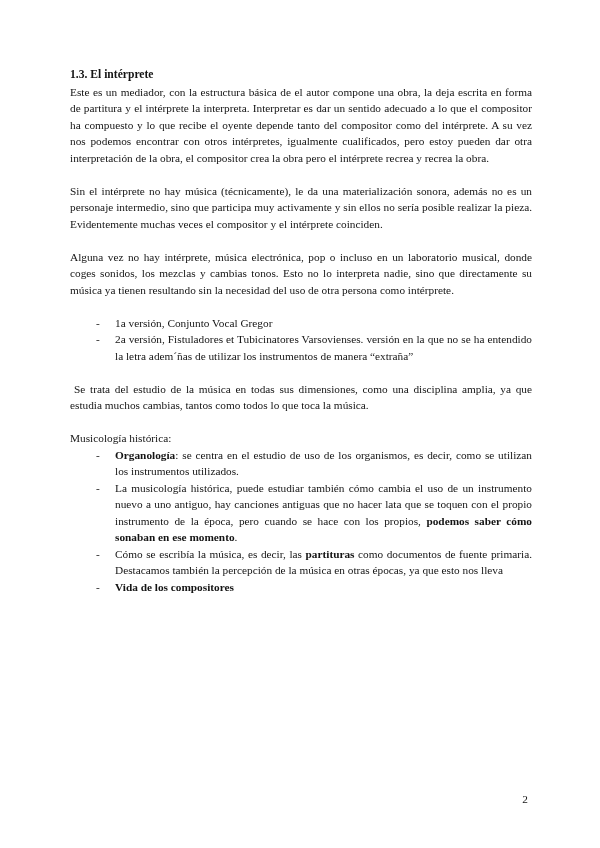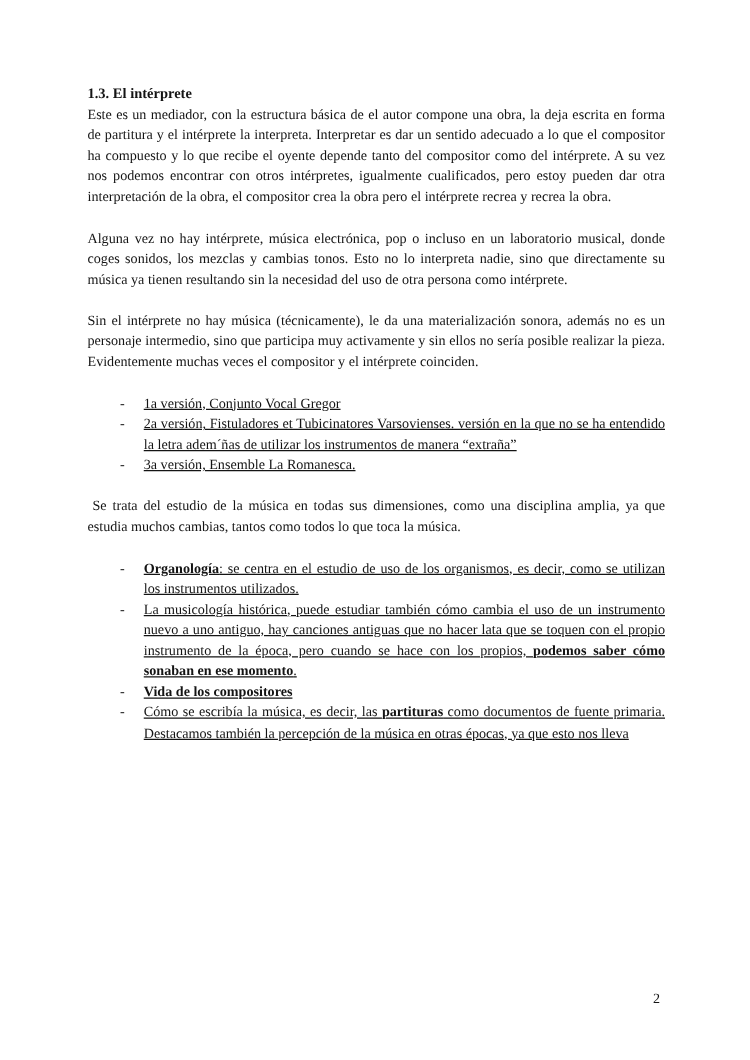--- a/index.html
+++ b/index.html
@@ -33,21 +33,20 @@
   p.no-gap {
     margin-bottom: 0;
   }
   p.lead-space {
     text-indent: 4px;
   }
   ul.dash-list {
     list-style: none;
     margin: 0 0 16.5px 0;
     padding: 0 0 0 45px;
-    text-decoration: underline;
   }
   ul.dash-list.no-gap {
     margin-bottom: 4px;
   }
   ul.dash-list li {
     position: relative;
     text-align: justify;
   }
   ul.dash-list li::before {
     content: "-";
@@ -67,37 +66,37 @@
 </style>
 </head>
 <body>
 
 <div class="page">
 
   <h2 class="sec-heading">1.3. El intérprete</h2>
 
   <p>Este es un mediador, con la estructura básica de el autor compone una obra, la deja escrita en forma de partitura y el intérprete la interpreta. Interpretar es dar un sentido adecuado a lo que el compositor ha compuesto y lo que recibe el oyente depende tanto del compositor como del intérprete. A su vez nos podemos encontrar con otros intérpretes, igualmente cualificados, pero estoy pueden dar otra interpretación de la obra, el compositor crea la obra pero el intérprete recrea y recrea la obra.</p>
 
+  <p>Sin el intérprete no hay música (técnicamente), le da una materialización sonora, además no es un personaje intermedio, sino que participa muy activamente y sin ellos no sería posible realizar la pieza. Evidentemente muchas veces el compositor y el intérprete coinciden.</p>
+
   <p>Alguna vez no hay intérprete, música electrónica, pop o incluso en un laboratorio musical, donde coges sonidos, los mezclas y cambias tonos. Esto no lo interpreta nadie, sino que directamente su música ya tienen resultando sin la necesidad del uso de otra persona como intérprete.</p>
-
-  <p>Sin el intérprete no hay música (técnicamente), le da una materialización sonora, además no es un personaje intermedio, sino que participa muy activamente y sin ellos no sería posible realizar la pieza. Evidentemente muchas veces el compositor y el intérprete coinciden.</p>
 
 
   <ul class="dash-list">
     <li><span>1a versión, Conjunto Vocal Gregor</span></li>
     <li><span>2a versión, Fistuladores et Tubicinatores Varsovienses.  versión en la que no se ha entendido la letra adem´ñas de utilizar los instrumentos de manera “extraña”</span></li>
-    <li><span>3a versión, Ensemble La Romanesca.</span></li>
   </ul>
 
 
   <p class="lead-space">Se trata del estudio de la música en todas sus dimensiones, como una disciplina amplia, ya que estudia muchos cambias, tantos como todos lo que toca la música.</p>
 
+  <p class="no-gap">Musicología histórica:</p>
 
   <ul class="dash-list no-gap">
     <li><b>Organología</b><span>: se centra en el estudio de uso de los organismos, es decir, como se utilizan los instrumentos utilizados.</span></li>
     <li><span>La musicología histórica, puede estudiar también cómo cambia el uso de un instrumento nuevo a uno antiguo, hay canciones antiguas que no hacer lata que se toquen con el propio instrumento de la época, pero cuando se hace con los propios, </span><b>podemos saber cómo sonaban en ese momento</b><span>.</span></li>
+    <li><span>Cómo se escribía la música, es decir, las </span><b>partituras</b><span> como documentos de fuente primaria. Destacamos también la percepción de la música en otras épocas, ya que esto nos lleva</span></li>
     <li><b>Vida de los compositores</b></li>
-    <li><span>Cómo se escribía la música, es decir, las </span><b>partituras</b><span> como documentos de fuente primaria. Destacamos también la percepción de la música en otras épocas, ya que esto nos lleva</span></li>
   </ul>
 
   <div class="page-number">2</div>
 
 </div>
 
 </body></html>

